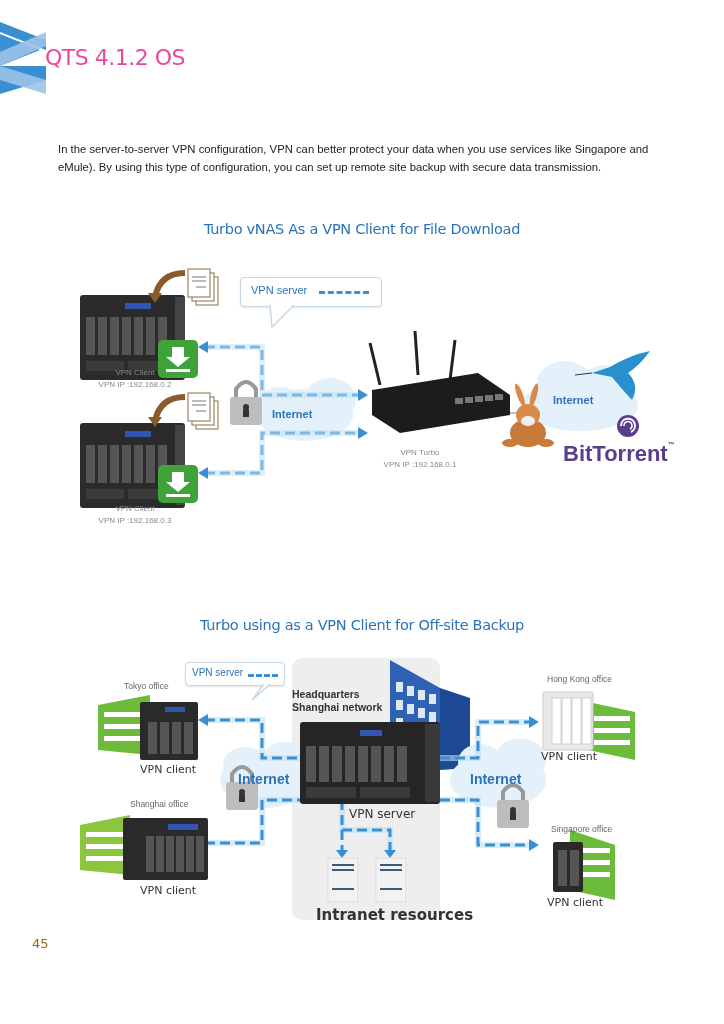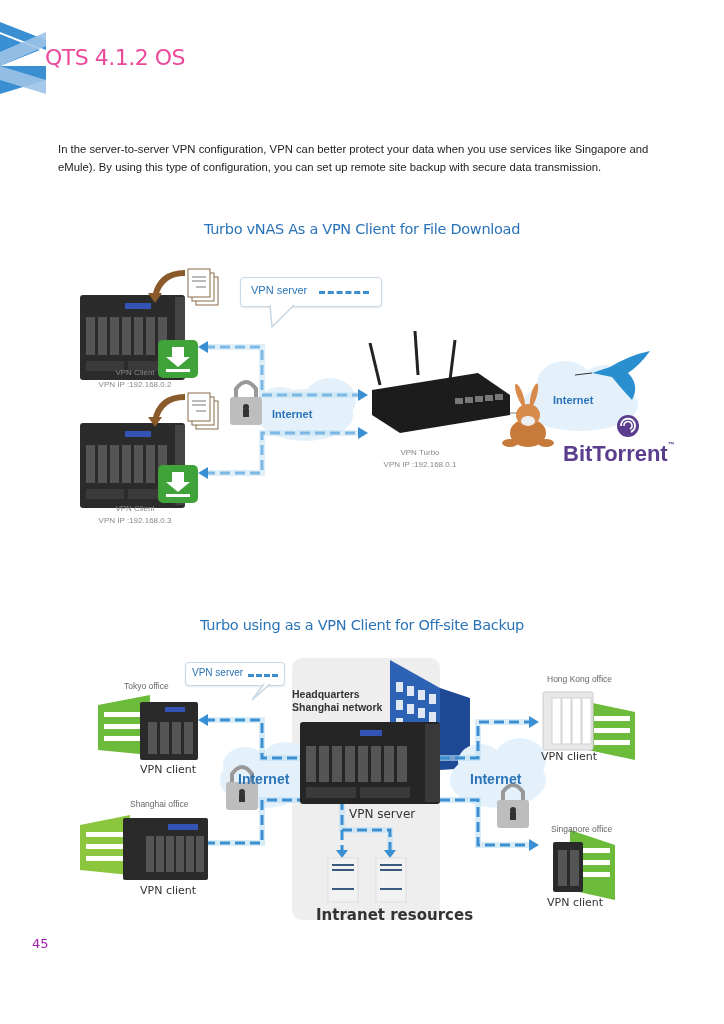--- a/index.html
+++ b/index.html
@@ -2,21 +2,21 @@
 <html><head>
 <meta charset="utf-8">
 <style>
   html,body{margin:0;padding:0;background:#fff;}
   body{width:724px;height:1024px;position:relative;overflow:hidden;font-family:"Liberation Sans",sans-serif;}
   .abs{position:absolute;}
   .logo{left:0;top:22px;width:46px;height:72px;}
   .doc-title{left:45px;top:45px;font-size:22px;color:#ec4899;font-family:"DejaVu Sans",sans-serif;letter-spacing:-0.5px;}
   .intro{left:58px;top:140px;width:620px;font-size:11.3px;line-height:18px;color:#222;font-family:"Liberation Sans",sans-serif;}
   .sec-title{width:724px;left:0;text-align:center;font-size:14.5px;color:#2a73b8;font-family:"DejaVu Sans",sans-serif;letter-spacing:-0.3px;}
-  .page-num{left:32px;top:936px;font-size:13px;color:#a21caf;font-family:"DejaVu Sans",sans-serif;}
+  .page-num{left:32px;top:936px;font-size:13px;color:#a16207;font-family:"DejaVu Sans",sans-serif;}
   .lbl{font-size:8px;color:#888;text-align:center;font-family:"Liberation Sans",sans-serif;line-height:12px;}
   .lbl-dark{font-size:11px;color:#333;text-align:center;font-family:"DejaVu Sans",sans-serif;}
   .net-lbl{font-size:11px;font-weight:bold;color:#2a73b8;font-family:"Liberation Sans",sans-serif;}
   .net-lbl-big{font-size:14px;font-weight:bold;color:#2a73b8;font-family:"Liberation Sans",sans-serif;}
   .bubble{border:1.5px solid #c7d8e6;border-radius:4px;background:#fff;box-shadow:0 1px 2px rgba(0,0,0,.1);}
   .bubble span{color:#2a73b8;font-size:11px;font-family:"Liberation Sans",sans-serif;}
   .hq-panel{left:292px;top:658px;width:148px;height:262px;background:#eeeeee;border-radius:10px;}
   .hq-lbl{font-size:10.5px;color:#333;font-weight:bold;text-align:left;line-height:13px;font-family:"Liberation Sans",sans-serif;}
   .vpnsrv{font-size:12px;color:#333;font-family:"DejaVu Sans",sans-serif;}
   .intranet{font-size:15px;color:#333;font-family:"DejaVu Sans",sans-serif;font-weight:bold;}

